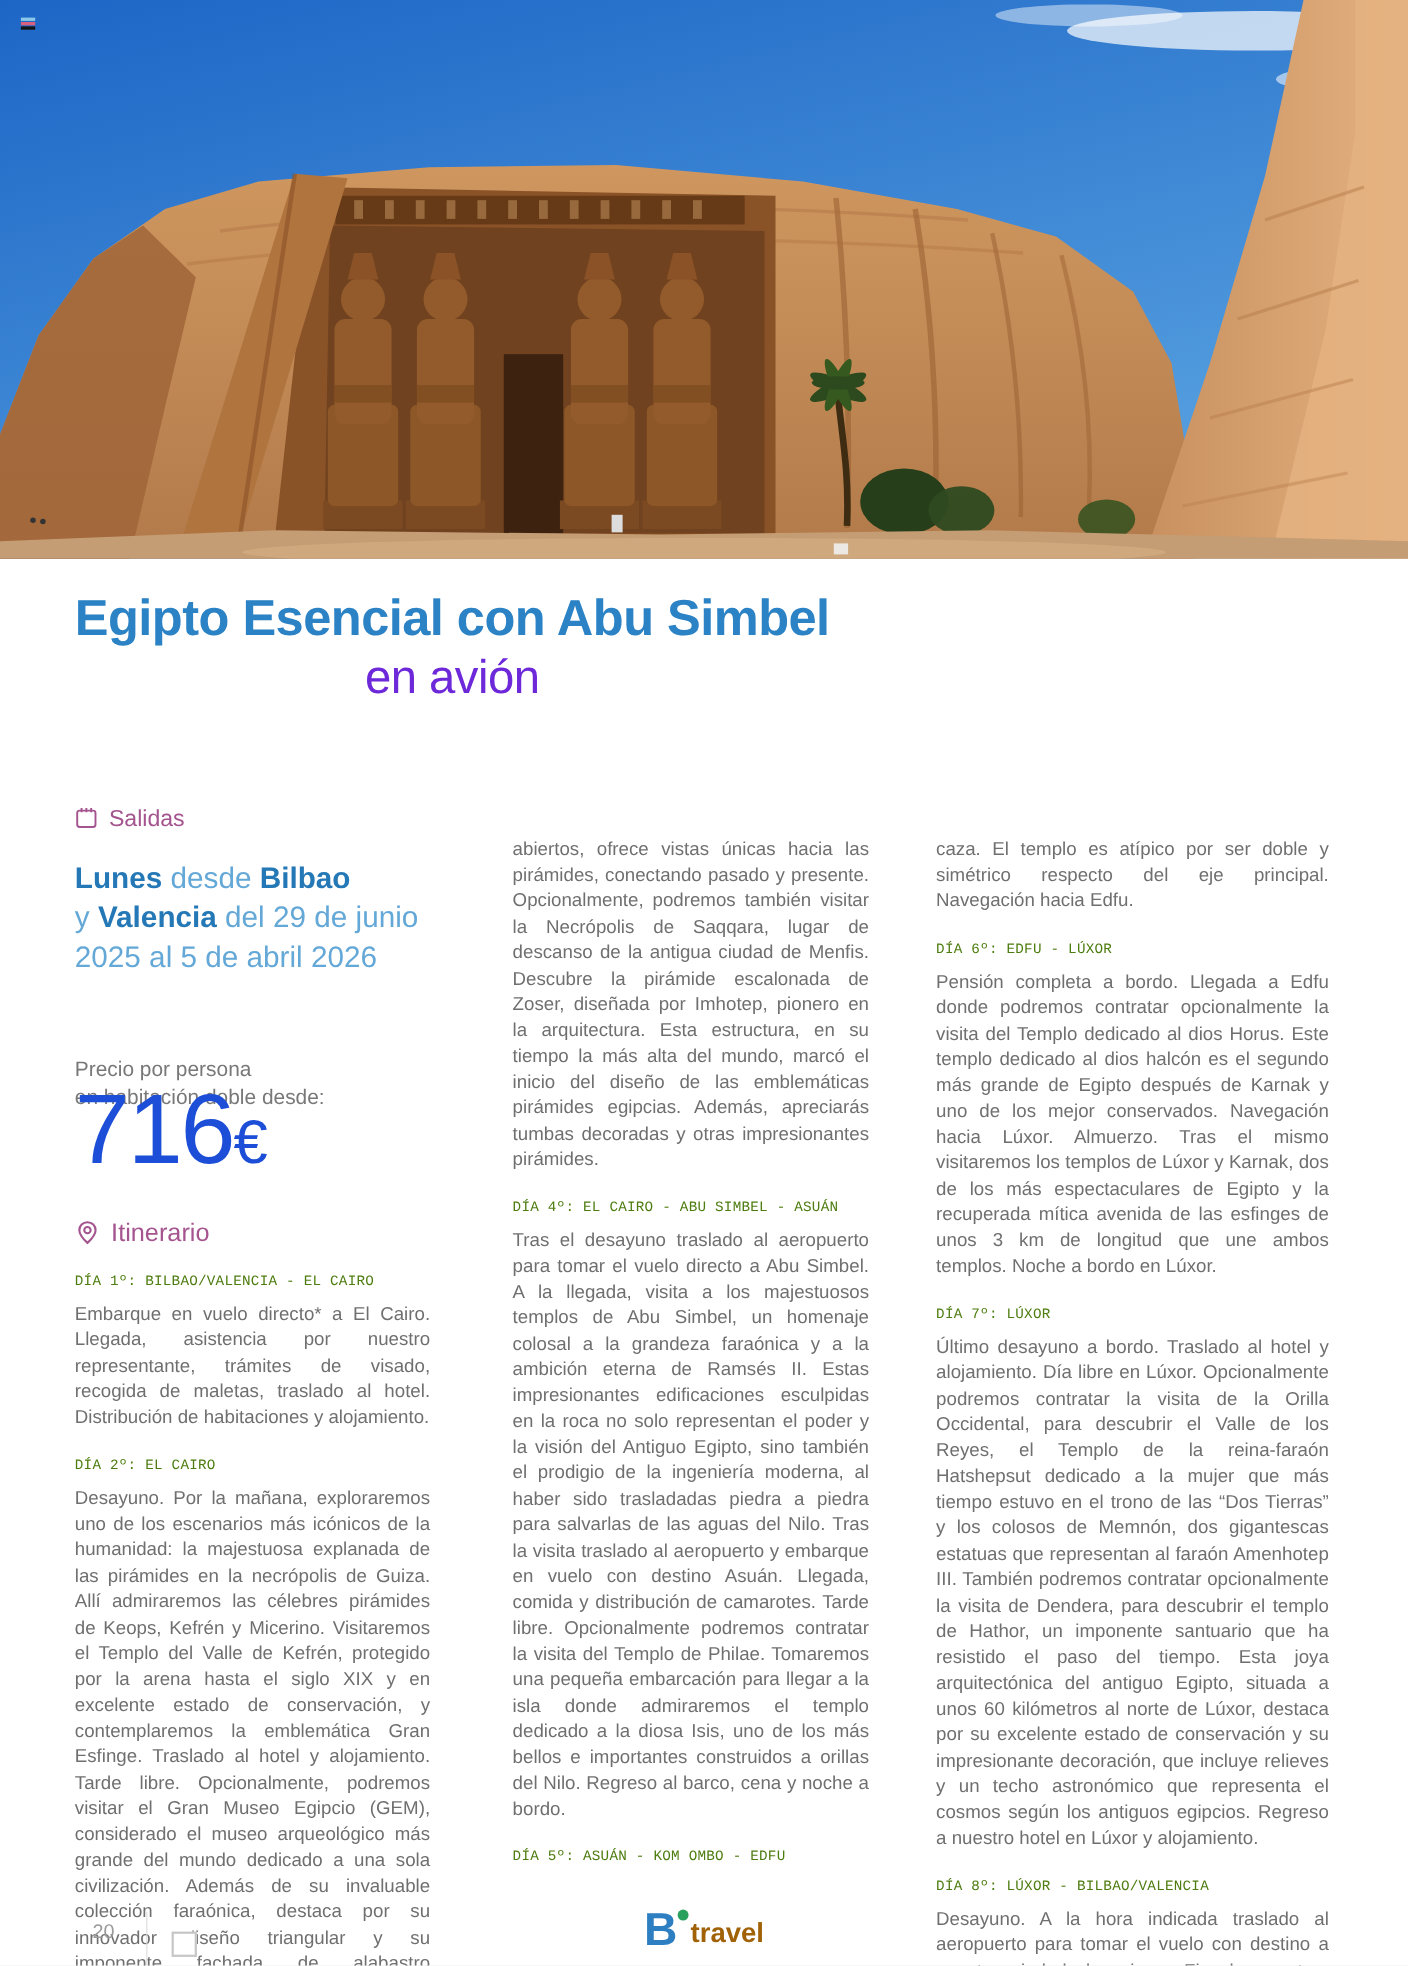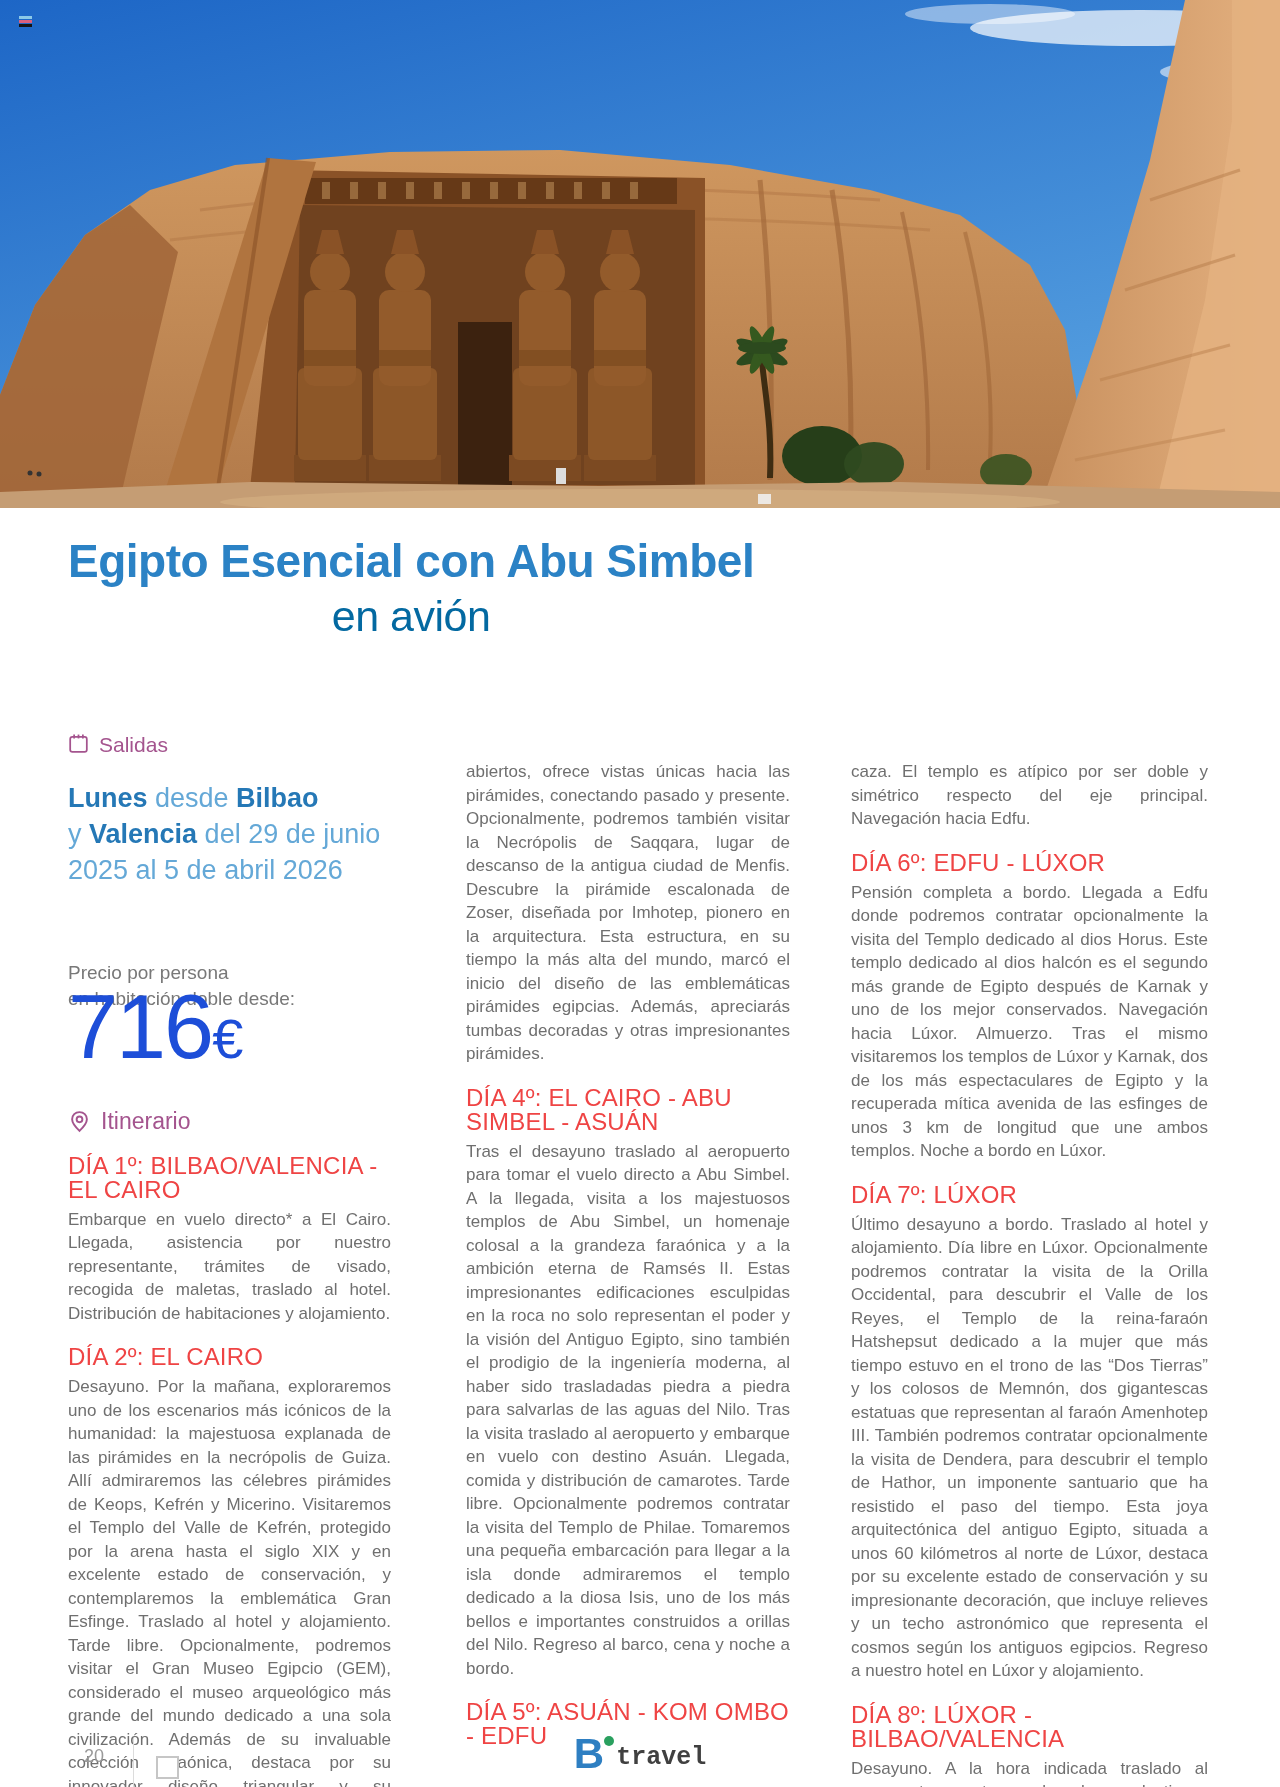--- a/index.html
+++ b/index.html
@@ -14,21 +14,21 @@
   .menu-chip { position:absolute; left:19px; top:16px; width:13px; height:13px;
     display:flex; flex-direction:column; gap:1px; cursor:pointer; }
   .menu-chip span { display:block; width:100%; height:3px; }
   .menu-chip .s1 { background:#8cc9e8; }
   .menu-chip .s2 { background:#d8607e; }
   .menu-chip .s3 { background:#141414; }
 
   
   .title-block { position:absolute; left:68px; top:534px;text-align:center; }
   .title-main { font-size:46px; font-weight:700; color:#2b82c5; letter-spacing:-0.5px; }
-  .title-sub  { font-size:43px; font-weight:400; color:#0369a1; margin-top:4px; letter-spacing:-0.5px; }
+  .title-sub  { font-size:43px; font-weight:400; color:#6d28d9; margin-top:4px; letter-spacing:-0.5px; }
 
   
   .col { position:absolute; font-size:17px; line-height:23.5px; color:#6f6f6f; }
   .col1 { left:68px;  top:733px; width:323px; }
   .col2 { left:466px; top:760px; width:324px; }
   .col3 { left:851px; top:760px; width:357px; }
 
   .label-row { display:flex; align-items:flex-start; gap:10px; color:#a4548e; }
   .label-row .lbl-salidas { font-size:21px; }
   .label-row .lbl-itin   { font-size:23px; }
@@ -38,35 +38,35 @@
   .departure b { color:#2578b6; font-weight:700; }
 
   .price-label { margin-top:72px; font-size:19px; line-height:26px; color:#787878; }
   .price-line  { margin-top:4px; color:#1d4ed8; font-weight:400; letter-spacing:-2px; }
   .price-amount { font-size:90px; }
   .price-cur    { font-size:56px; }
 
   .itin-row { margin-top:46px; }
 
   .day { margin-top:20px; }
-  .day-heading { font-size:24px; line-height:24px; color:#ef4444; letter-spacing:0.2px; margin-bottom:6px; }
+  .day-heading { font-size:13px; line-height:24px; color:#4d7c0f; letter-spacing:0.2px; margin-bottom:6px;font-family:Liberation Mono, monospace; }
   .day p, .cont p { text-align:justify; hyphens:auto; }
   .cont { margin-bottom:4px; }
 
   
   .page-num { position:absolute; left:84px; top:1746px; font-size:18px; color:#9a9a9a; }
   .footer-divider { position:absolute; left:133px; top:1738px; width:1px; height:49px; background:#dcdcdc; }
   .footer-checkbox { position:absolute; left:156px; top:1756px; width:23px; height:23px;
     border:2px solid #c6c6c6; background:#fff; cursor:pointer; }
   .logo { position:absolute; left:0; right:0; top:1734px; display:flex; justify-content:center;
     align-items:flex-end; gap:4px; }
   .logo-b { position:relative; font-size:42px; line-height:40px; font-weight:700; color:#2e7fc2; }
   .logo-dot { position:absolute; right:-10px; top:2px; width:10px; height:10px; border-radius:50%;
     background:#2aa05f; }
-  .logo-travel { font-size:25px; font-weight:600; color:#404040; padding-bottom:2px; margin-left:8px;font-family:Liberation Mono, monospace; }
+  .logo-travel { font-size:25px; font-weight:600; color:#a16207; padding-bottom:2px; margin-left:8px; }
 </style>
 </head>
 <body>
 
 <div class="page">
 
   <div class="hero">
     <svg viewBox="0 0 1280 508" preserveAspectRatio="none">
       <defs>
         <linearGradient id="sky" x1="0" y1="0" x2="0.6" y2="1">

